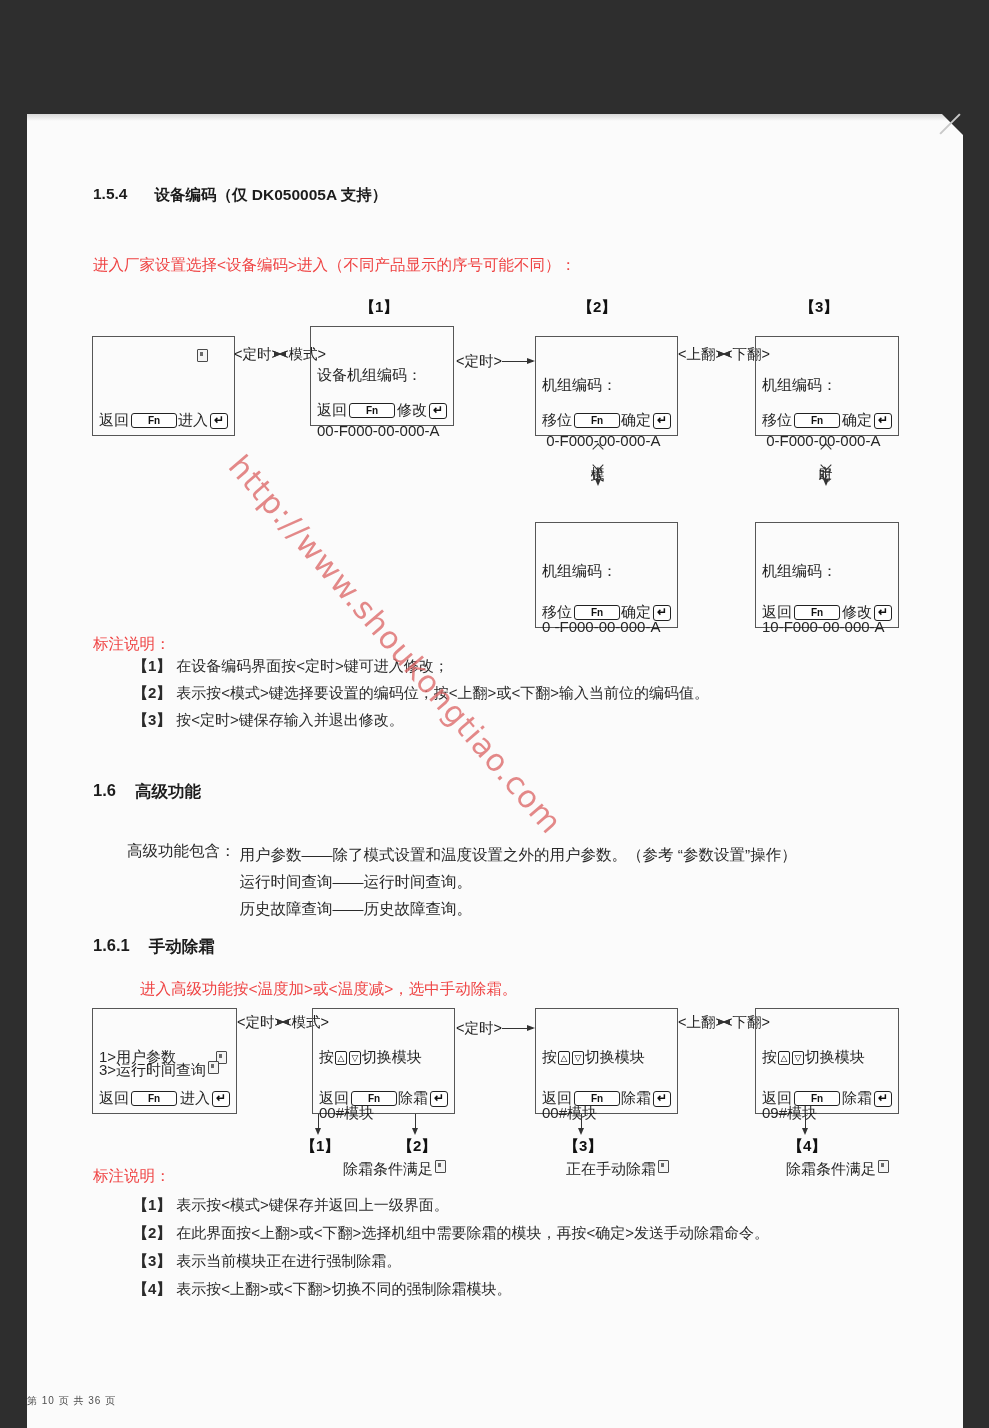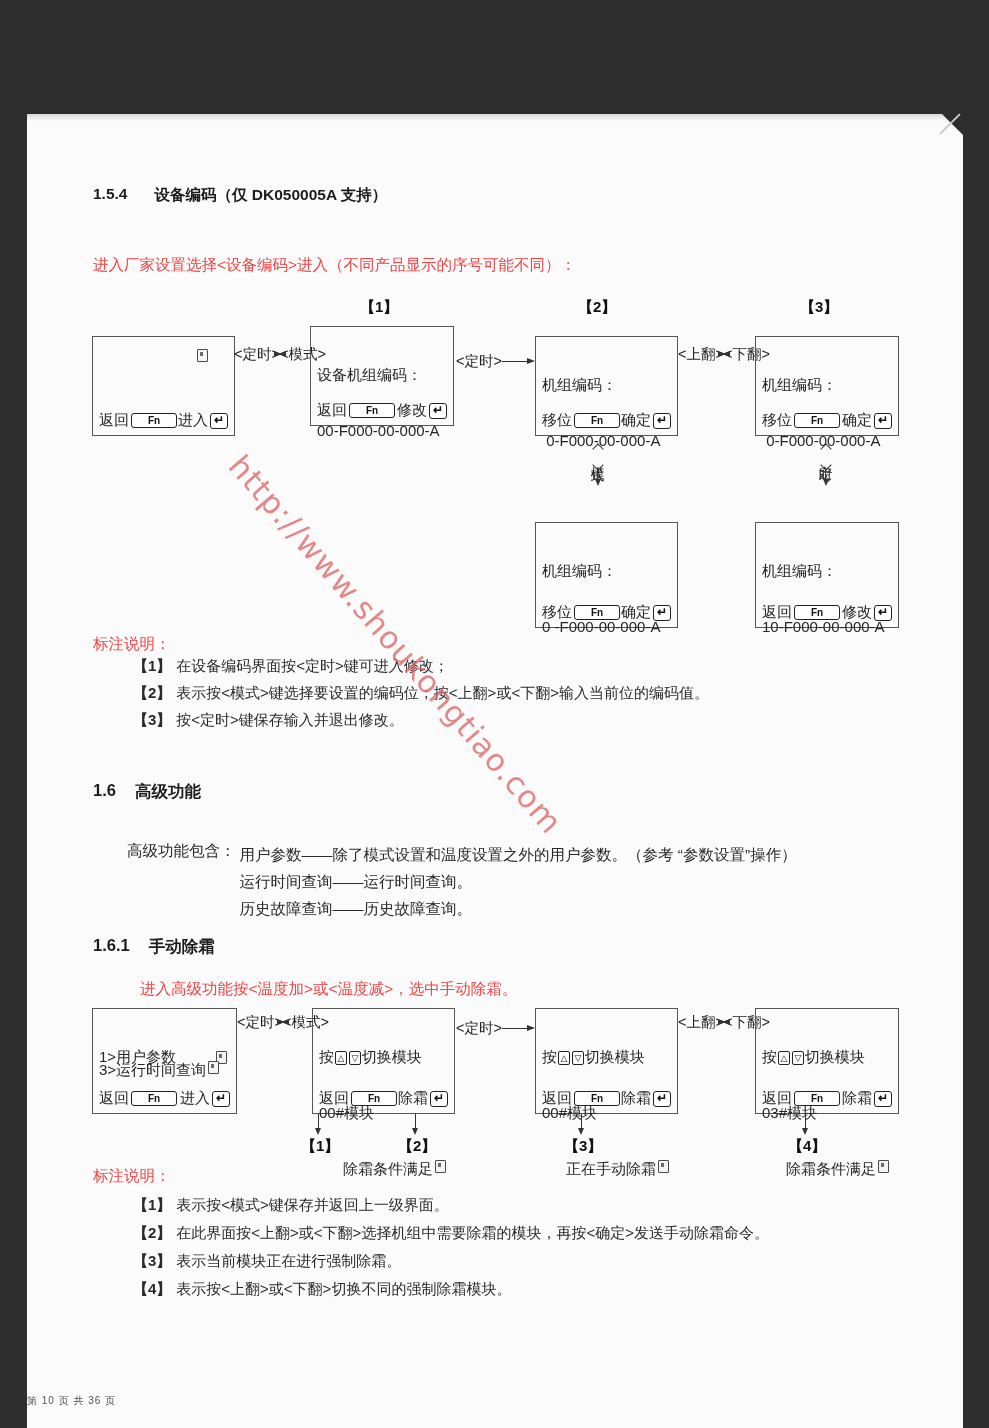--- a/index.html
+++ b/index.html
@@ -332,21 +332,21 @@
 
     <div class="ha" style="left:651px;top:900px;width:75px">
       <span class="ha-label">&lt;上翻&gt;</span>
       <div class="ha-line r"></div>
       <div class="ha-line l"></div>
       <span class="ha-label">&lt;下翻&gt;</span>
     </div>
 
     <div class="screen" style="left:728px;top:894px;width:142px;height:104px">
       <div class="l1"><span>按</span><span class="keyt">△</span><span class="keyt">▽</span><span>切换模块</span></div>
-      <div class="l2">03#模块</div>
+      <div class="l2">09#模块</div>
       <div class="l3b"><span>除霜条件满足</span><span class="mini"></span></div>
       <div class="s-bot">
         <span class="grp">
             <span>返回</span>
             <span class="key">Fn</span>
           </span>
         <span class="grp">
             <span>除霜</span>
             <span class="key enter">↵</span>
           </span>

